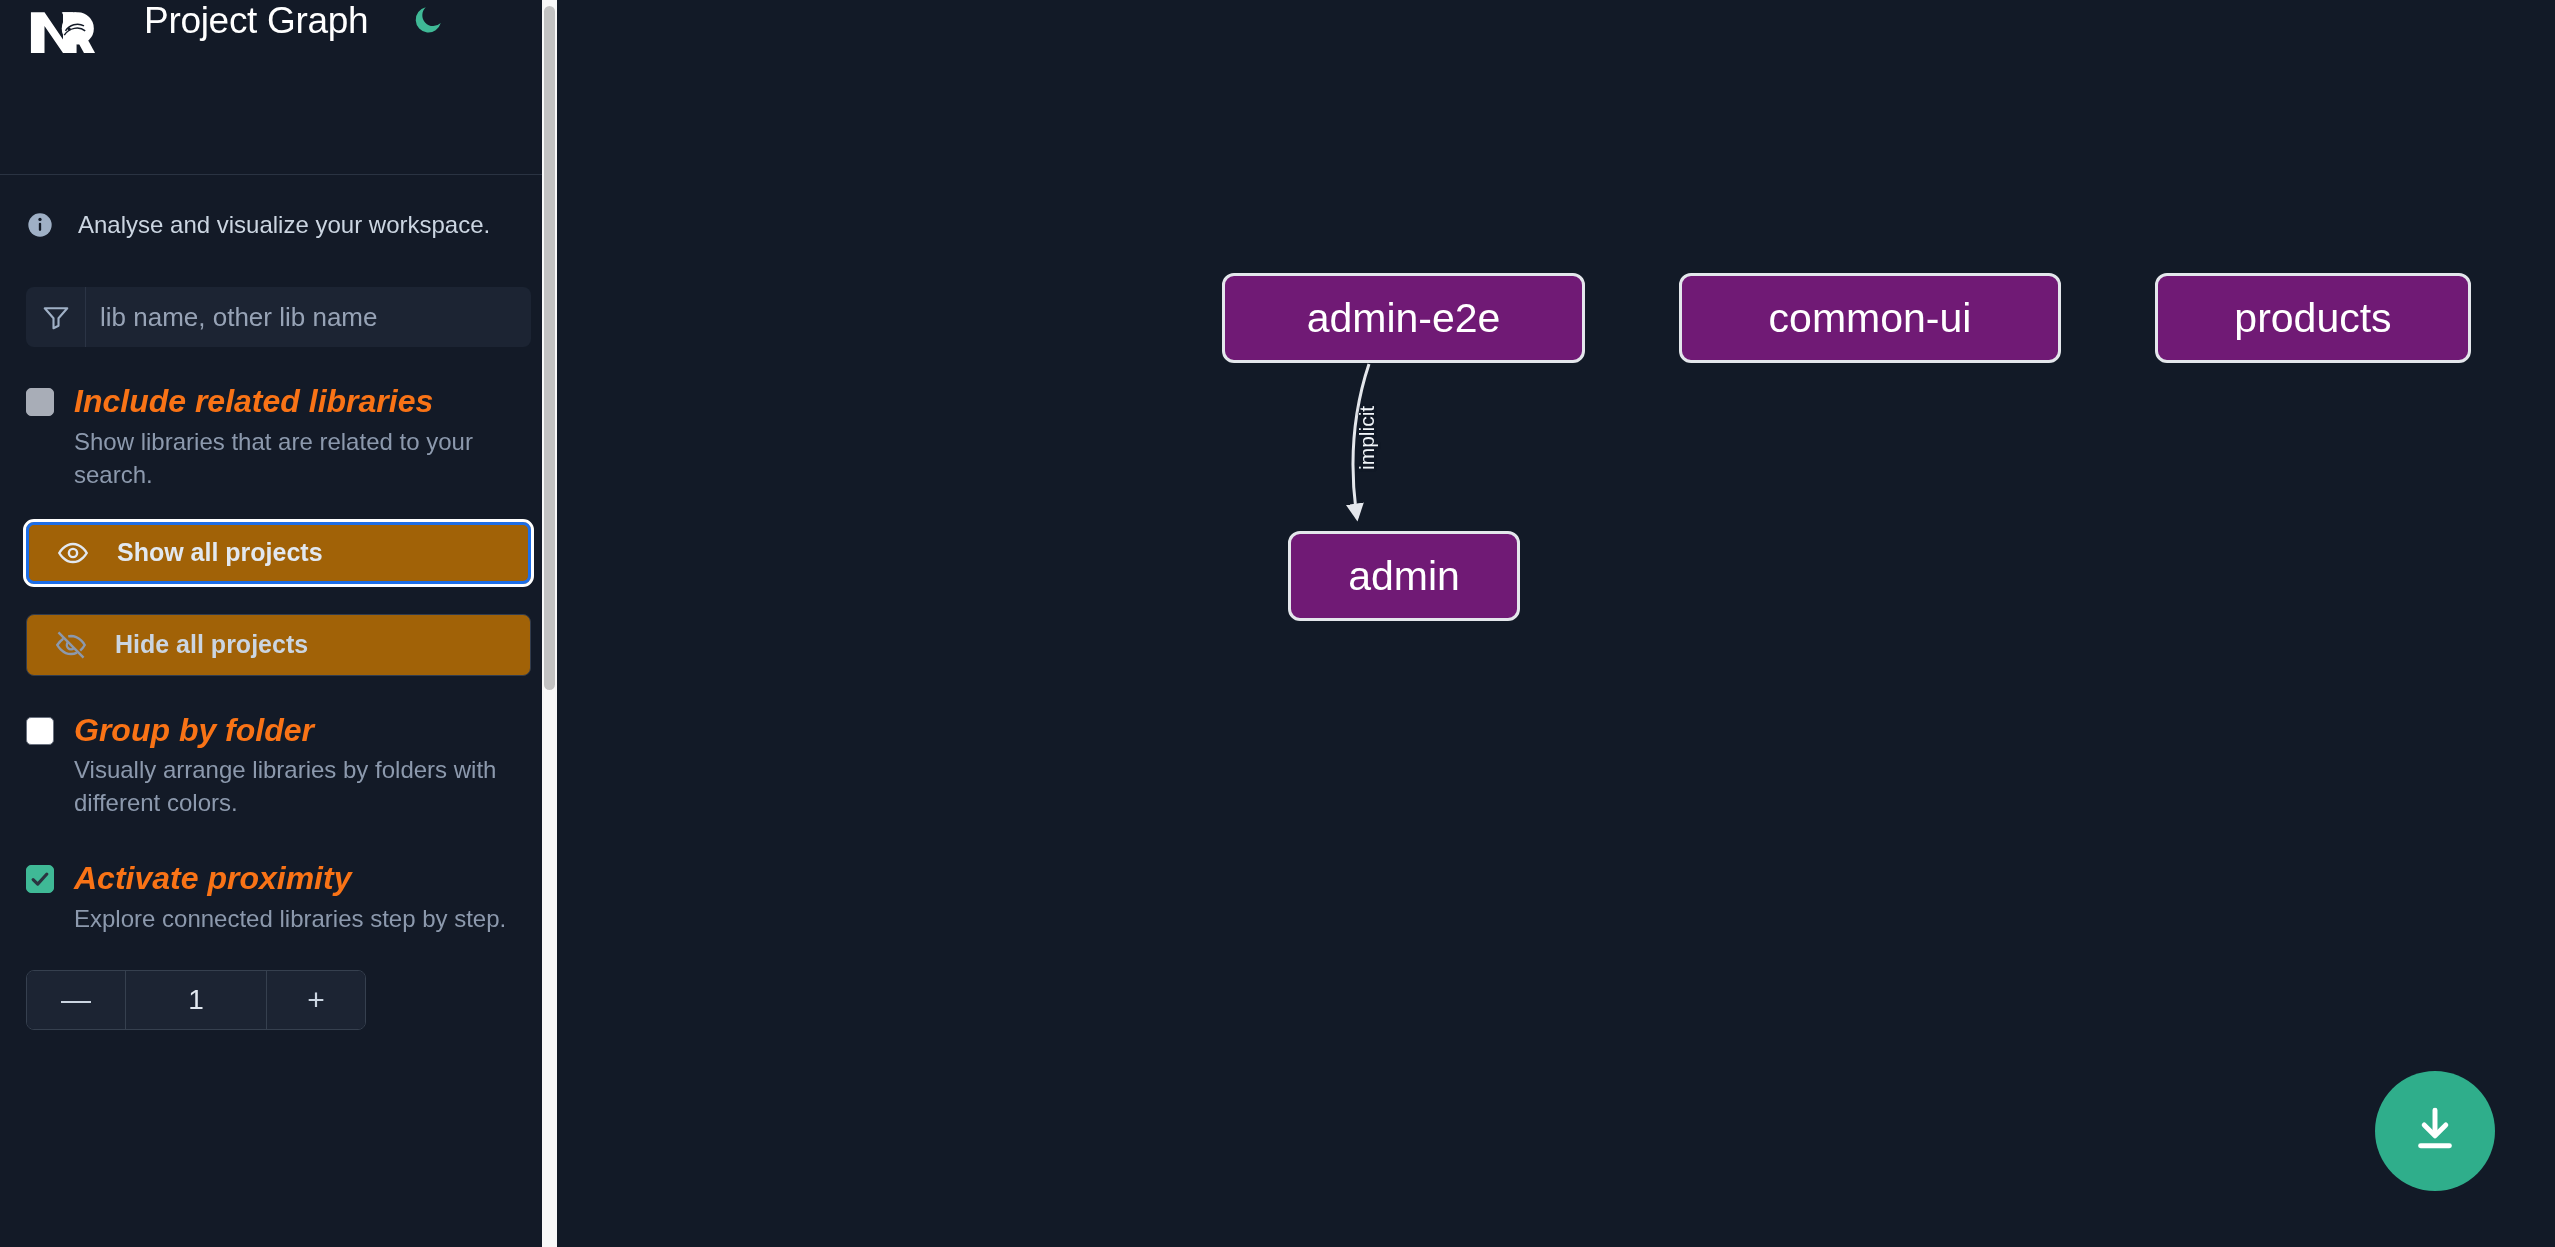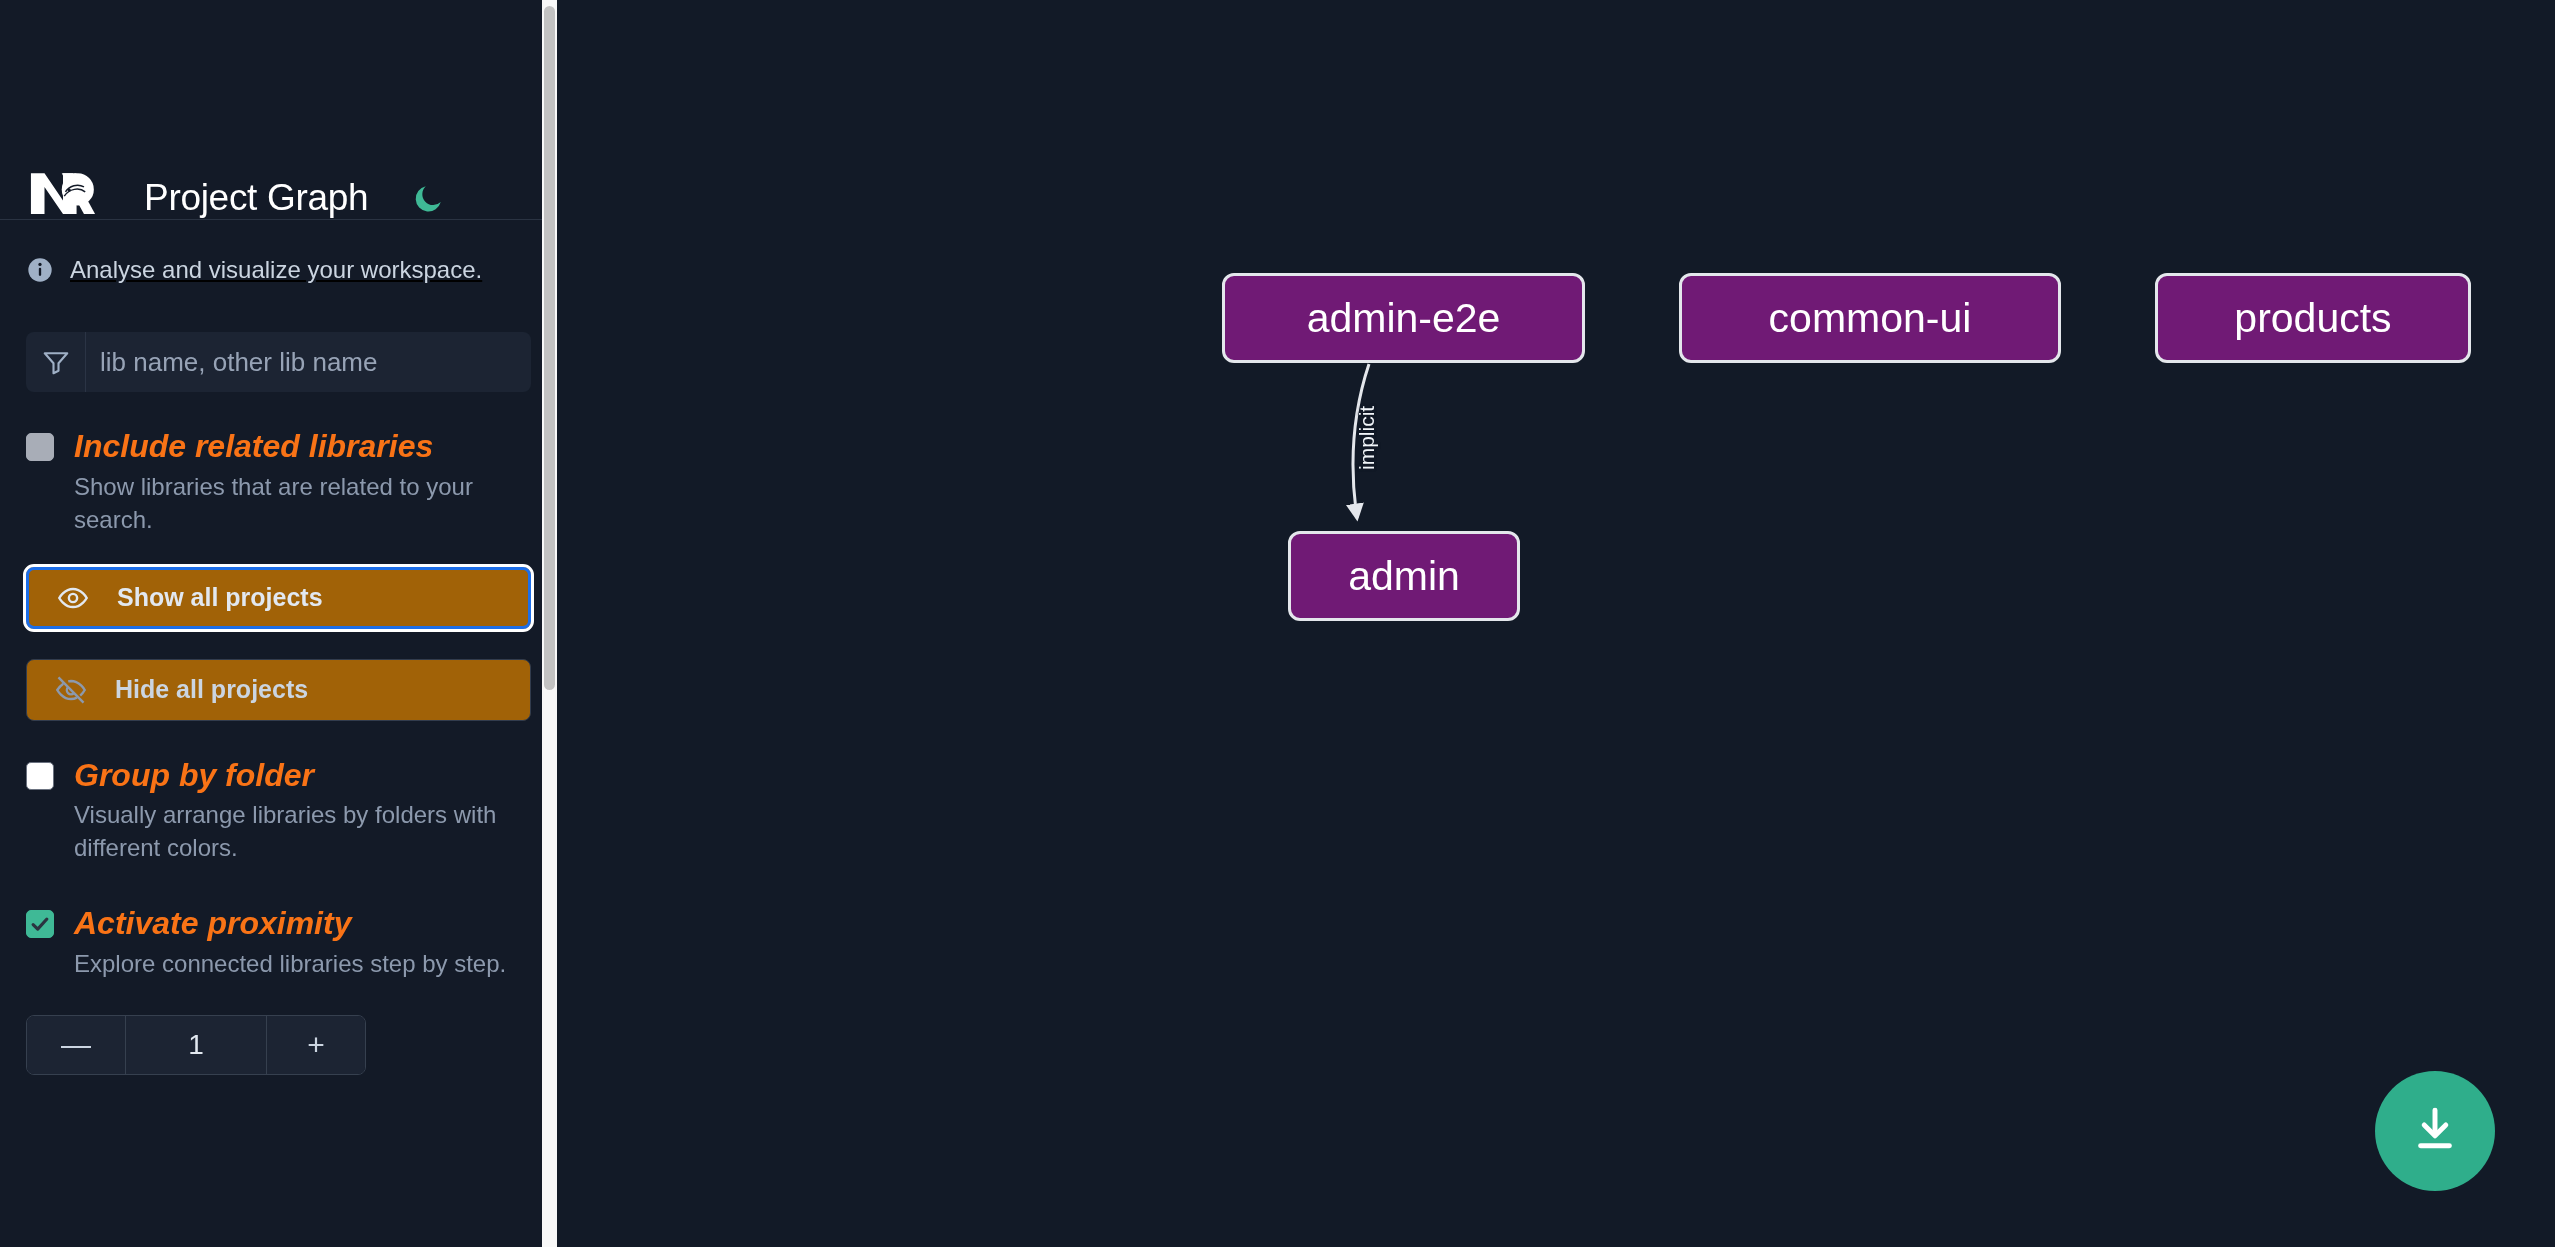--- a/index.html
+++ b/index.html
@@ -12,22 +12,22 @@
   #app { position: relative; width: 2555px; height: 1247px; display: flex; }
 
   
   .sidebar {
     position: relative;
     width: 557px; height: 1247px;
     background: #131a27;
     flex: 0 0 557px;
   }
   .sb-header {
-    height: 220px;
-    display: flex; align-items: flex-end;
+    height: 175px;
+    display: flex; align-items: flex-start;
     padding-left: 26px;
     border-bottom: 1px solid #2a3342;
   }
   .nx-logo { width: 74px; height: 58px; flex: 0 0 74px; }
   .app-title {
     color: #ffffff;
     font-size: 37px;
     font-weight: 400;
     margin-left: 44px;
     letter-spacing: -0.3px;
@@ -36,23 +36,22 @@
   .theme-toggle {
     margin-left: 40px; width: 40px; height: 40px;
     display: flex; align-items: center; justify-content: center;
     cursor: pointer;
   }
 
   .sb-body { padding: 0 26px; }
 
   .info-row {
     display: flex; align-items: center;
-    gap: 16px;
+    gap: 24px;
     padding-top: 36px;
-    text-decoration: underline;
   }
   .info-icon { width: 28px; height: 28px; flex: 0 0 28px; }
   .info-text { color: #cbd5e1; font-size: 24px; }
 
   .filter-wrap {
     margin-top: 48px;
     height: 60px;
     display: flex;
     align-items: stretch;
     background: #1c2433;

